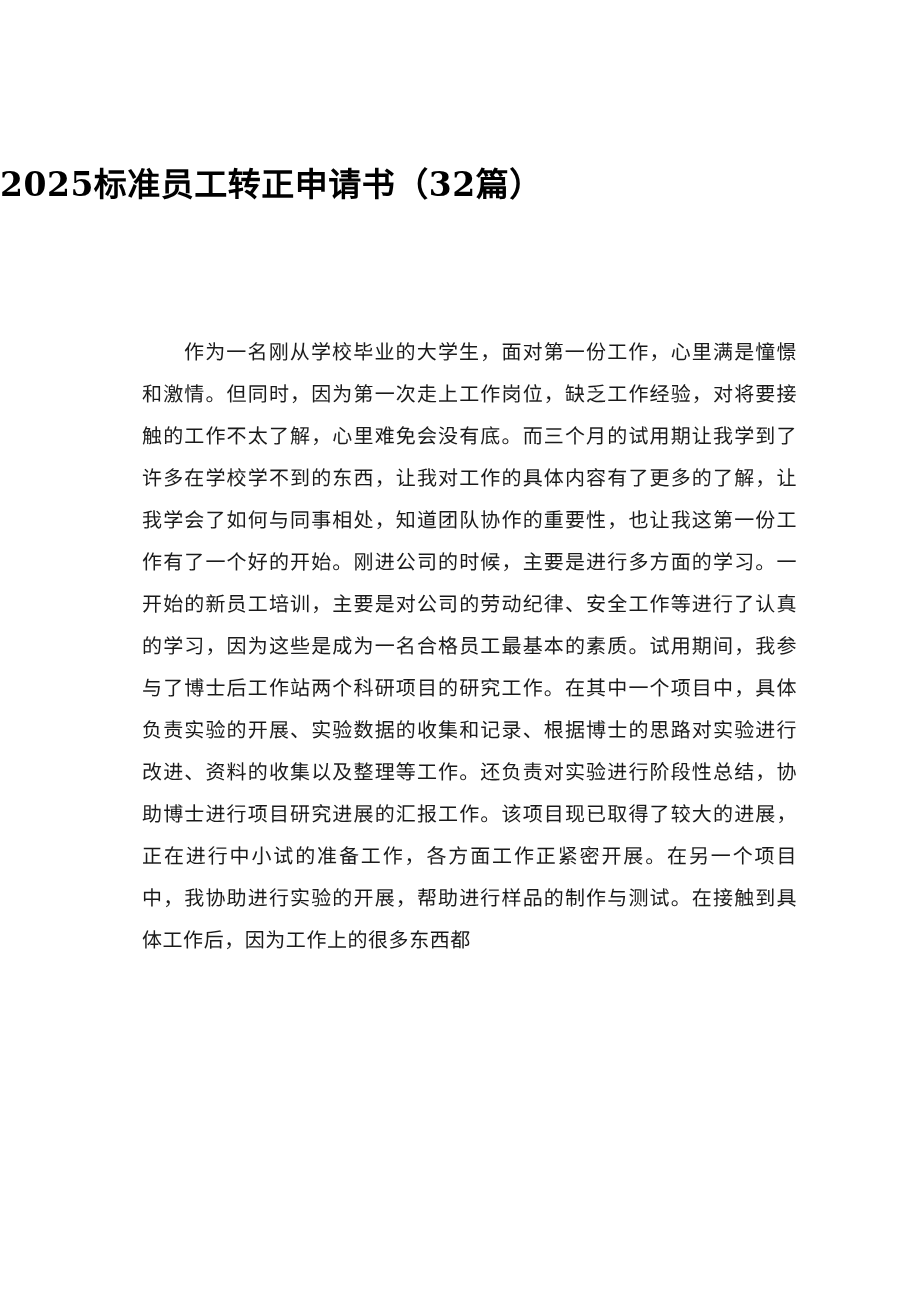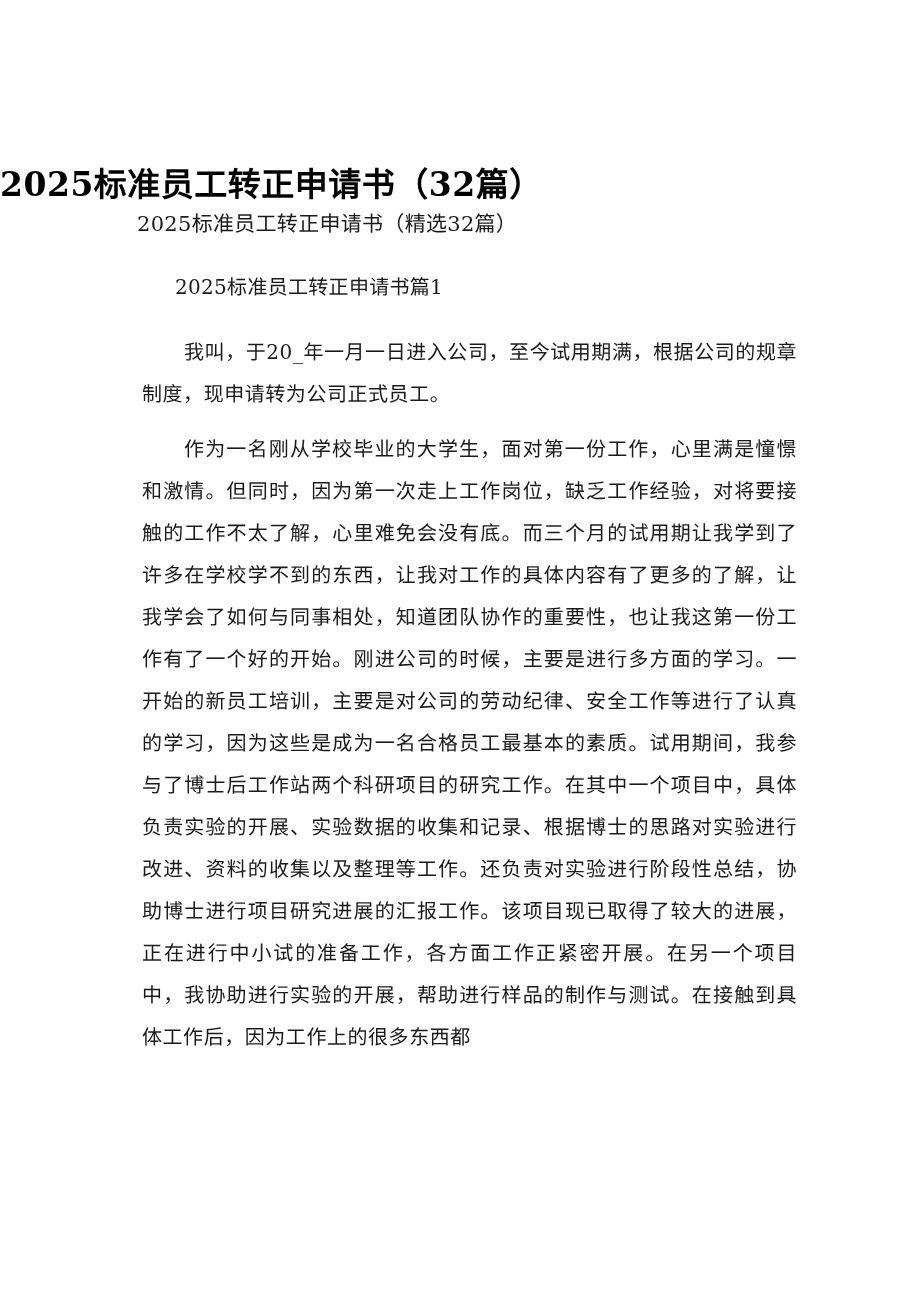--- a/index.html
+++ b/index.html
@@ -98,26 +98,23 @@
     margin-bottom: 0;
   }
 </style>
 </head>
 <body>
 
 <div class="page">
 
   <h1 class="doc-title">2025标准员工转正申请书（32篇）</h1>
 
-  <div class="doc-subtitle">2025标准员工转正申请书（精选32篇）</div>
 
-  <div class="section-heading">2025标准员工转正申请书篇1</div>
 
   <div class="body-block">
 
 
-    <p class="para">我叫，于20_年一月一日进入公司，至今试用期满，根据公司的规章制度，现申请转为公司正式员工。</p>
 
     <p class="para">作为一名刚从学校毕业的大学生，面对第一份工作，心里满是憧憬和激情。但同时，因为第一次走上工作岗位，缺乏工作经验，对将要接触的工作不太了解，心里难免会没有底。而三个月的试用期让我学到了许多在学校学不到的东西，让我对工作的具体内容有了更多的了解，让我学会了如何与同事相处，知道团队协作的重要性，也让我这第一份工作有了一个好的开始。刚进公司的时候，主要是进行多方面的学习。一开始的新员工培训，主要是对公司的劳动纪律、安全工作等进行了认真的学习，因为这些是成为一名合格员工最基本的素质。试用期间，我参与了博士后工作站两个科研项目的研究工作。在其中一个项目中，具体负责实验的开展、实验数据的收集和记录、根据博士的思路对实验进行改进、资料的收集以及整理等工作。还负责对实验进行阶段性总结，协助博士进行项目研究进展的汇报工作。该项目现已取得了较大的进展，正在进行中小试的准备工作，各方面工作正紧密开展。在另一个项目中，我协助进行实验的开展，帮助进行样品的制作与测试。在接触到具体工作后，因为工作上的很多东西都</p>
 
   </div>
 
 </div>
 
 </body></html>

